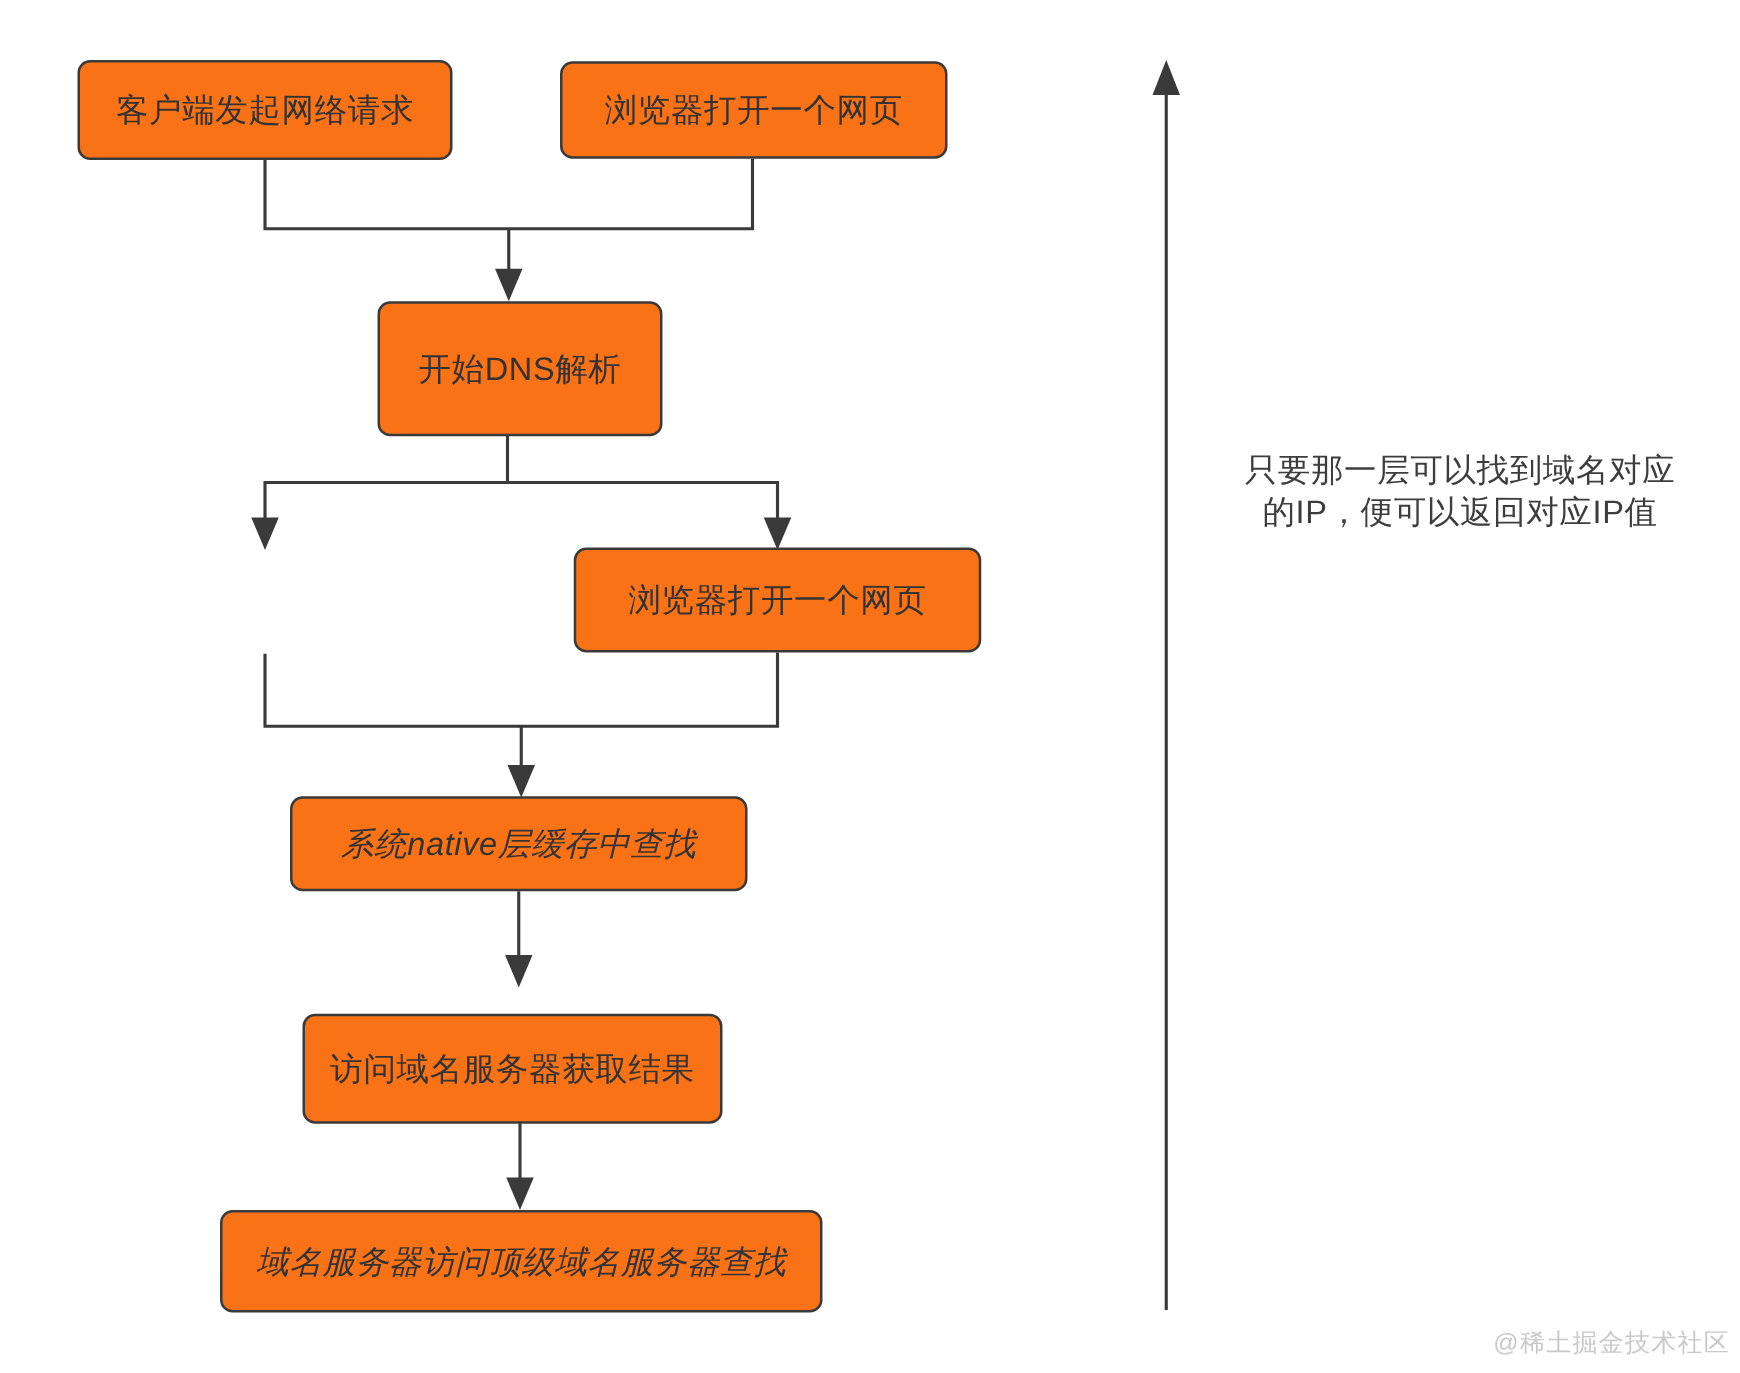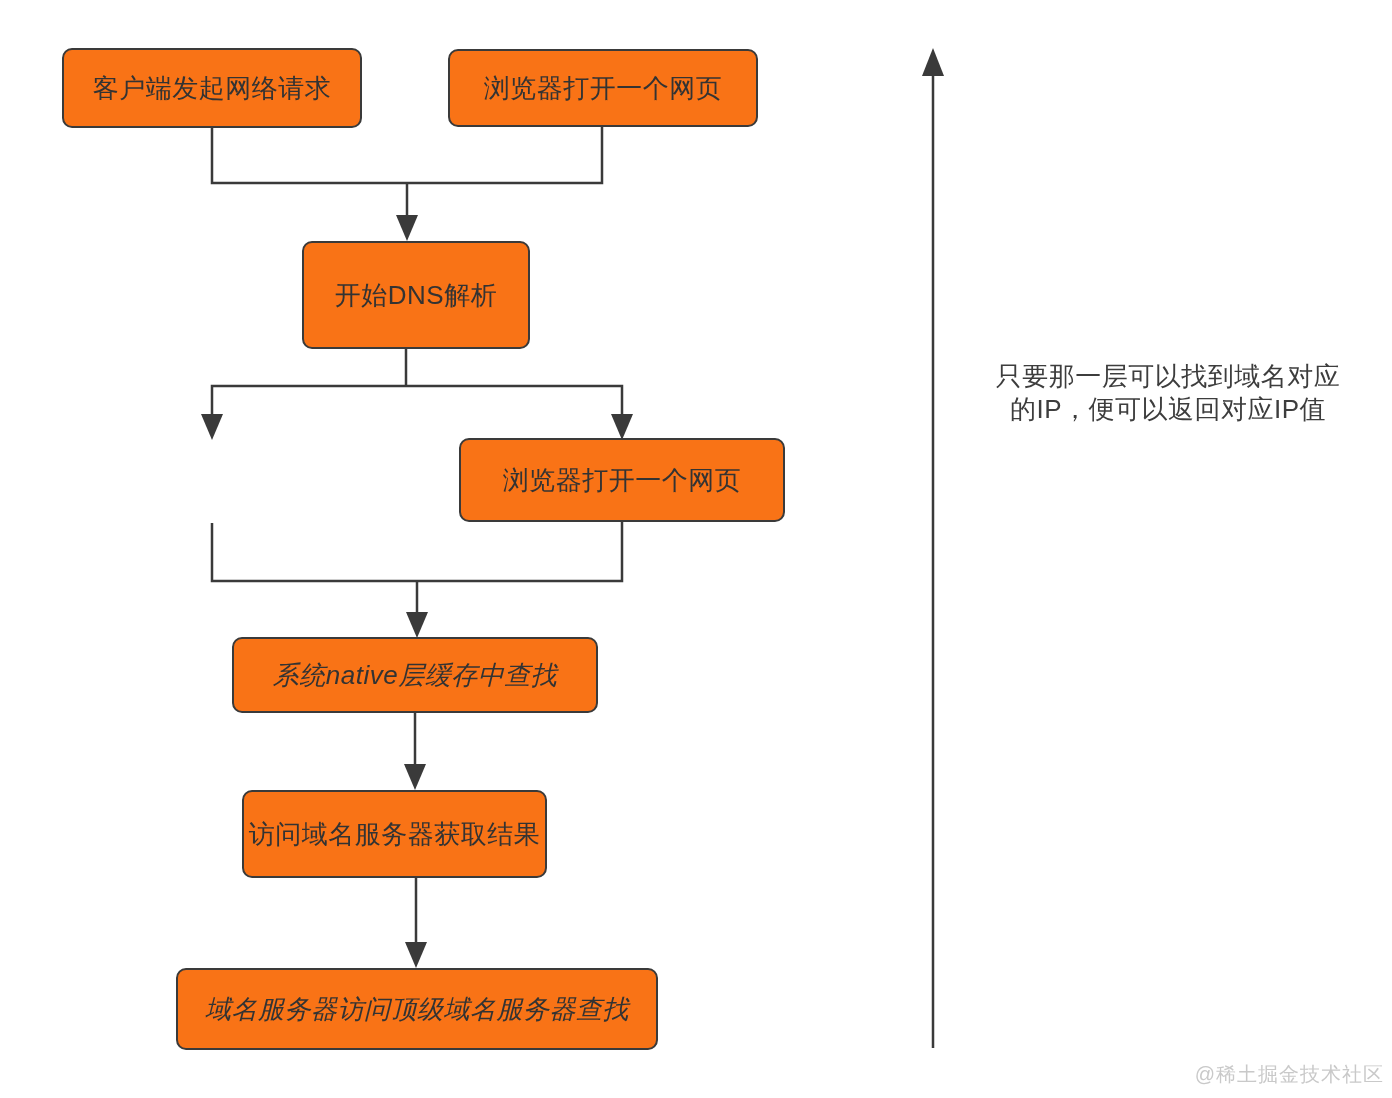--- a/index.html
+++ b/index.html
@@ -37,21 +37,21 @@
     z-index: 2;
     text-align: center;
     letter-spacing: 0.5px;
   }
   #node-client-request { left: 62px;  top: 48px;  width: 300px; height: 80px; }
   #node-browser-open   { left: 448px; top: 49px;  width: 310px; height: 78px; }
   #node-dns-start      { left: 302px; top: 241px; width: 228px; height: 108px; }
   #node-client-cache   { left: 47px;  top: 438px; width: 331px; height: 85px; }
   #node-browser-cache  { left: 459px; top: 438px; width: 326px; height: 84px; }
   #node-native-cache   { left: 232px; top: 637px; width: 366px; height: 76px; font-style: italic; }
-  #node-dns-server     { left: 242px; top: 790px; width: 305px; height: 88px; }
+  #node-dns-server     { left: 242px; top: 811px; width: 336px; height: 88px; }
   #node-tld-server     { left: 176px; top: 968px; width: 482px; height: 82px; font-style: italic; }
   .annotation {
     position: absolute;
     left: 988px;
     top: 360px;
     width: 360px;
     z-index: 2;
     font-size: 26px;
     line-height: 33px;
     color: #3d3d3d;

